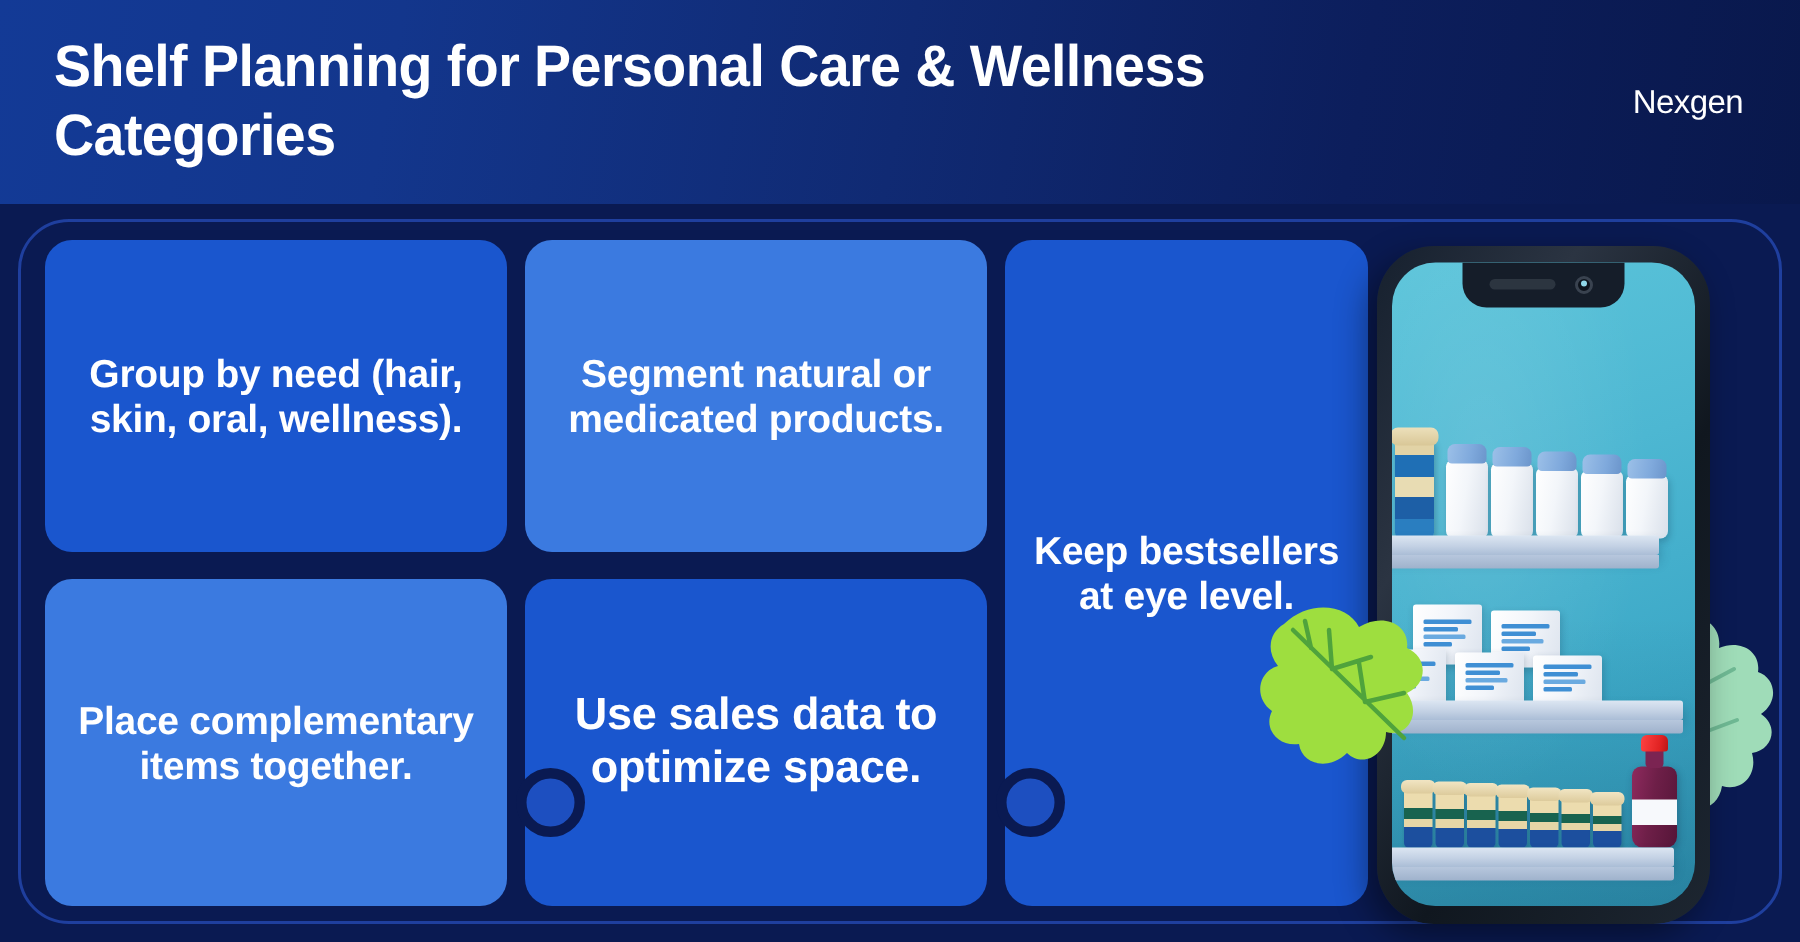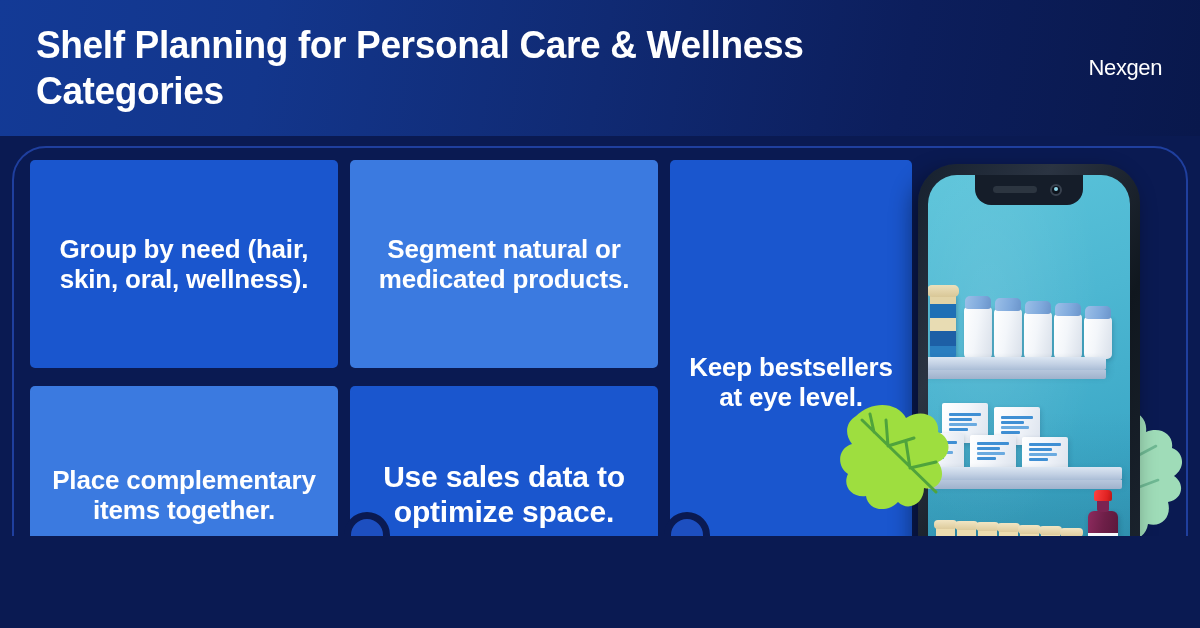--- a/index.html
+++ b/index.html
@@ -4,21 +4,21 @@
 <title>Shelf Planning Infographic</title>
 <style>
   * { margin:0; padding:0; box-sizing:border-box; }
   html,body { width:1200px; height:628px; overflow:hidden; }
   body {
     font-family:"Liberation Sans", sans-serif;
     background:#0a1a52;
   }
   .canvas {
     position:relative;
-    width:1200px; height:536px;
+    width:1200px; height:628px;
     background:#0a1a52;
     overflow:hidden;
   }
 
   
   .header {
     position:absolute;
     left:0; top:0; width:1200px; height:136px;
     background:linear-gradient(100deg,#133a96 0%,#13368c 22%,#102a73 50%,#0c1e5c 75%,#09184c 100%);
     display:flex; align-items:center; justify-content:space-between;
@@ -54,21 +54,21 @@
   }
 
   .grid {
     position:absolute;
     left:30px; top:160px;
     width:1140px; height:444px;
   }
 
   .card {
     position:absolute;
-    border-radius:5px;
+    border-radius:18px;
     display:flex; align-items:center; justify-content:center;
     text-align:center;
     color:#ffffff;
     font-weight:700;
     line-height:1.16;
     padding:10px 18px;
     letter-spacing:-0.2px;
   }
   .c1 { left:0px;   top:0px;   width:308px; height:208px; background:#1a56ce; font-size:26px; }
   .c2 { left:320px; top:0px;   width:308px; height:208px; background:#3b7ae0; font-size:26px; }

